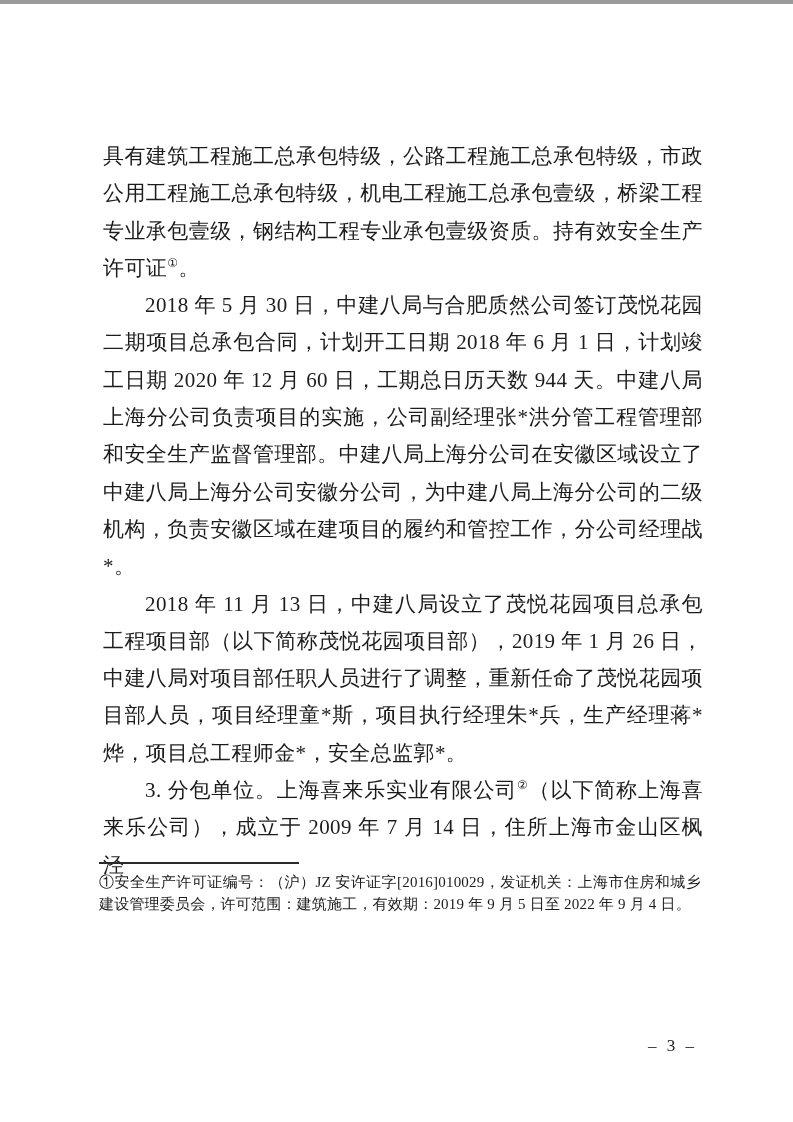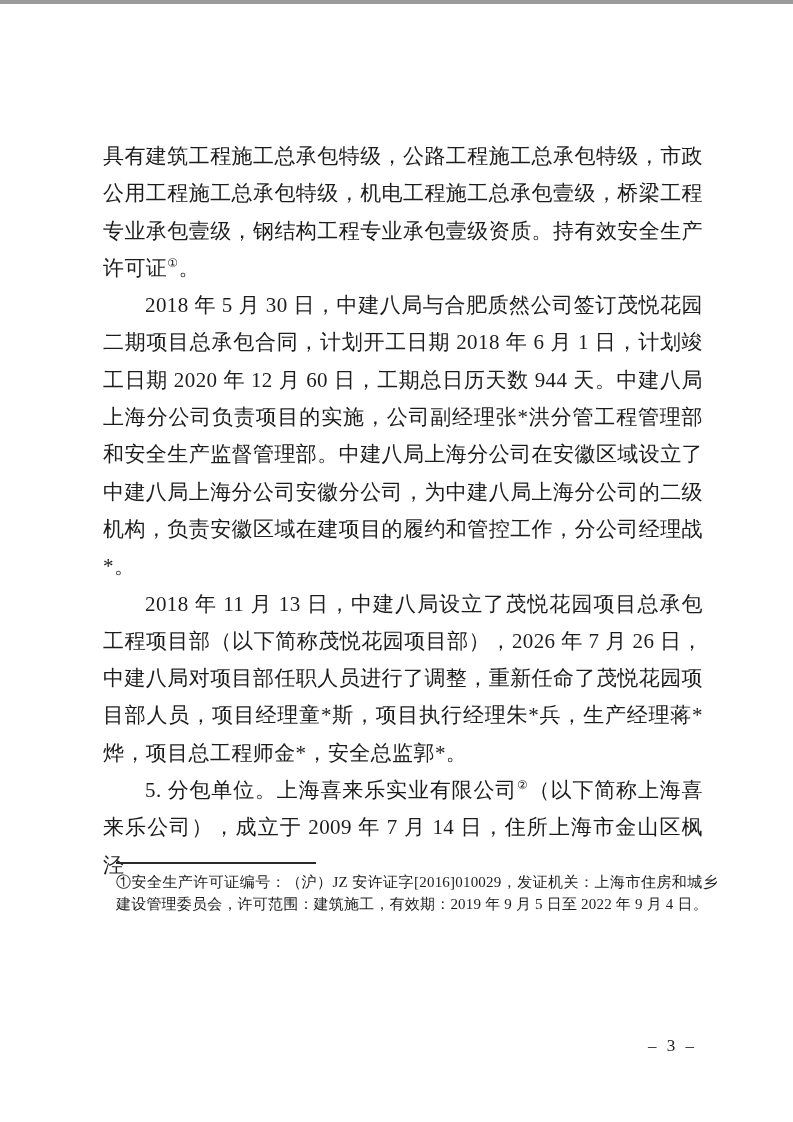--- a/index.html
+++ b/index.html
@@ -34,21 +34,21 @@
   .para.indent {
     text-indent: 2em;
   }
   .para sup {
     font-size: 12px;
     line-height: 0;
     vertical-align: super;
   }
   .footnotes {
     position: absolute;
-    left: 116px;
+    left: 99px;
     top: 858px;
     width: 602px;
   }
   .fn-rule {
     width: 200px;
     height: 0;
     border-top: 2.5px solid #2a2a2a;
     margin: 0 0 7px 0;
   }
   .fn {
@@ -72,23 +72,23 @@
 <body>
 
 <div class="page">
 
   <div class="content">
 
     <p class="para"><span>具有建筑工程施工总承包特级，公路工程施工总承包特级，市政公用工程施工总承包特级，机电工程施工总承包壹级，桥梁工程专业承包壹级，钢结构工程专业承包壹级资质。持有效安全生产许可证</span><sup>①</sup><span>。</span></p>
 
     <p class="para indent"><span>2018 年 5 月 30 日，中建八局与合肥质然公司签订茂悦花园二期项目总承包合同，计划开工日期 2018 年 6 月 1 日，计划竣工日期 2020 年 12 月 60 日，工期总日历天数 944 天。中建八局上海分公司负责项目的实施，公司副经理张*洪分管工程管理部和安全生产监督管理部。中建八局上海分公司在安徽区域设立了中建八局上海分公司安徽分公司，为中建八局上海分公司的二级机构，负责安徽区域在建项目的履约和管控工作，分公司经理战*。</span></p>
 
-    <p class="para indent"><span>2018 年 11 月 13 日，中建八局设立了茂悦花园项目总承包工程项目部（以下简称茂悦花园项目部），2026 年 7 月 26 日，中建八局对项目部任职人员进行了调整，重新任命了茂悦花园项目部人员，项目经理童*斯，项目执行经理朱*兵，生产经理蒋*烨，项目总工程师金*，安全总监郭*。</span></p>
+    <p class="para indent"><span>2018 年 11 月 13 日，中建八局设立了茂悦花园项目总承包工程项目部（以下简称茂悦花园项目部），2019 年 1 月 26 日，中建八局对项目部任职人员进行了调整，重新任命了茂悦花园项目部人员，项目经理童*斯，项目执行经理朱*兵，生产经理蒋*烨，项目总工程师金*，安全总监郭*。</span></p>
 
-    <p class="para indent"><span>5. 分包单位。上海喜来乐实业有限公司</span><sup>②</sup><span>（以下简称上海喜来乐公司），成立于 2009 年 7 月 14 日，住所上海市金山区枫泾</span></p>
+    <p class="para indent"><span>3. 分包单位。上海喜来乐实业有限公司</span><sup>②</sup><span>（以下简称上海喜来乐公司），成立于 2009 年 7 月 14 日，住所上海市金山区枫泾</span></p>
 
   </div>
 
   <div class="footnotes">
     <div class="fn-rule"></div>
     <p class="fn"><span>①安全生产许可证编号：（沪）JZ 安许证字[2016]010029，发证机关：上海市住房和城乡建设管理委员会，许可范围：建筑施工，有效期：2019 年 9 月 5 日至 2022 年 9 月 4 日。</span></p>
   </div>
 
   <div class="page-number">– 3 –</div>
 

